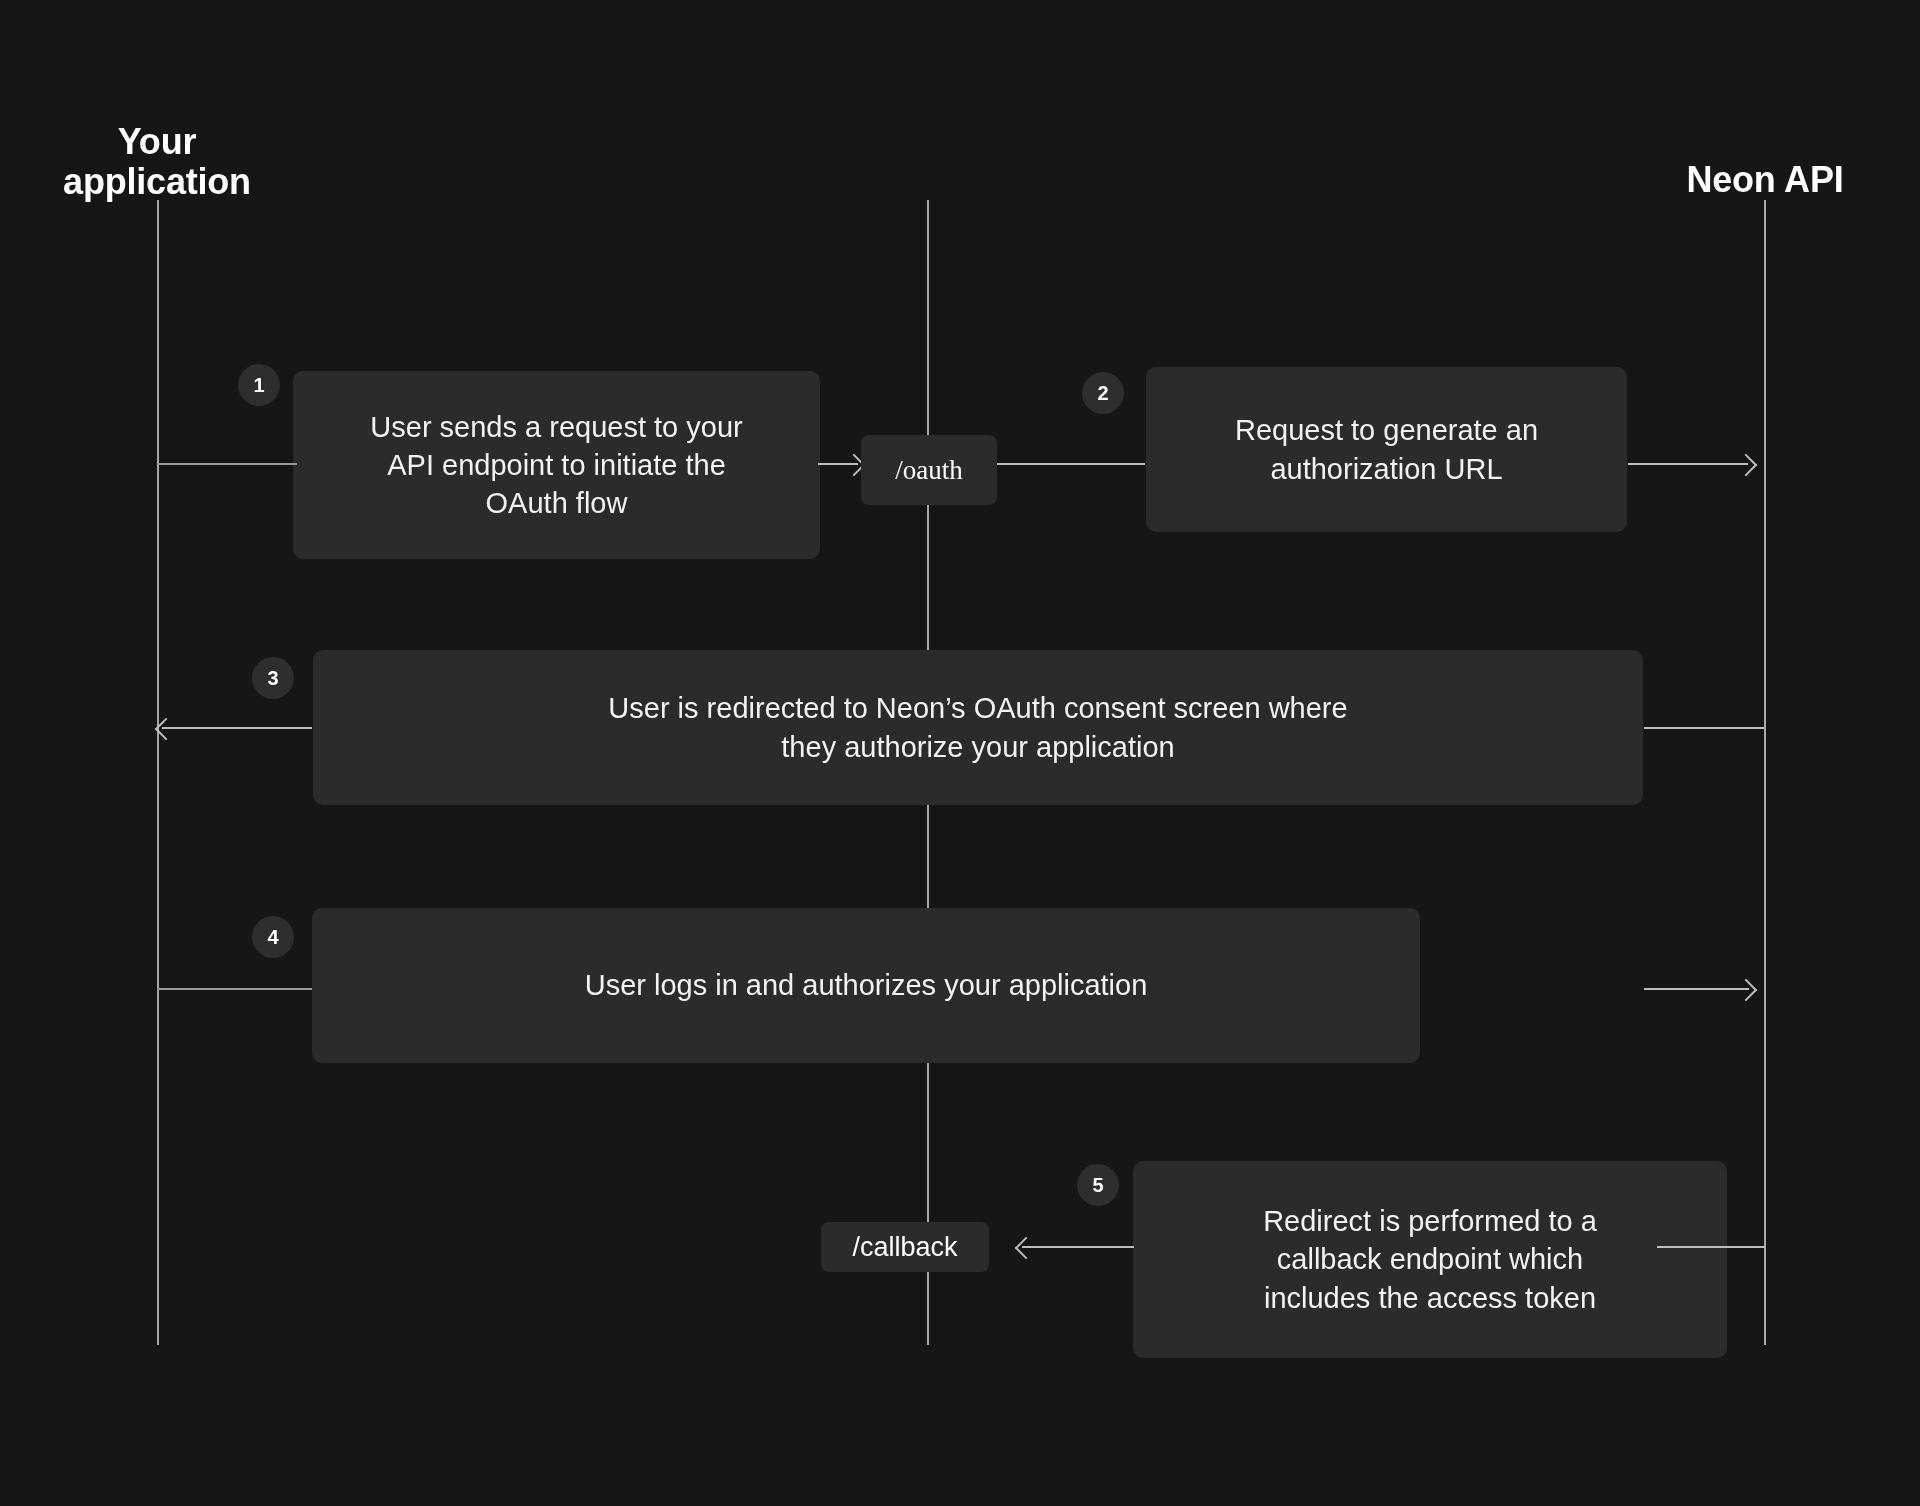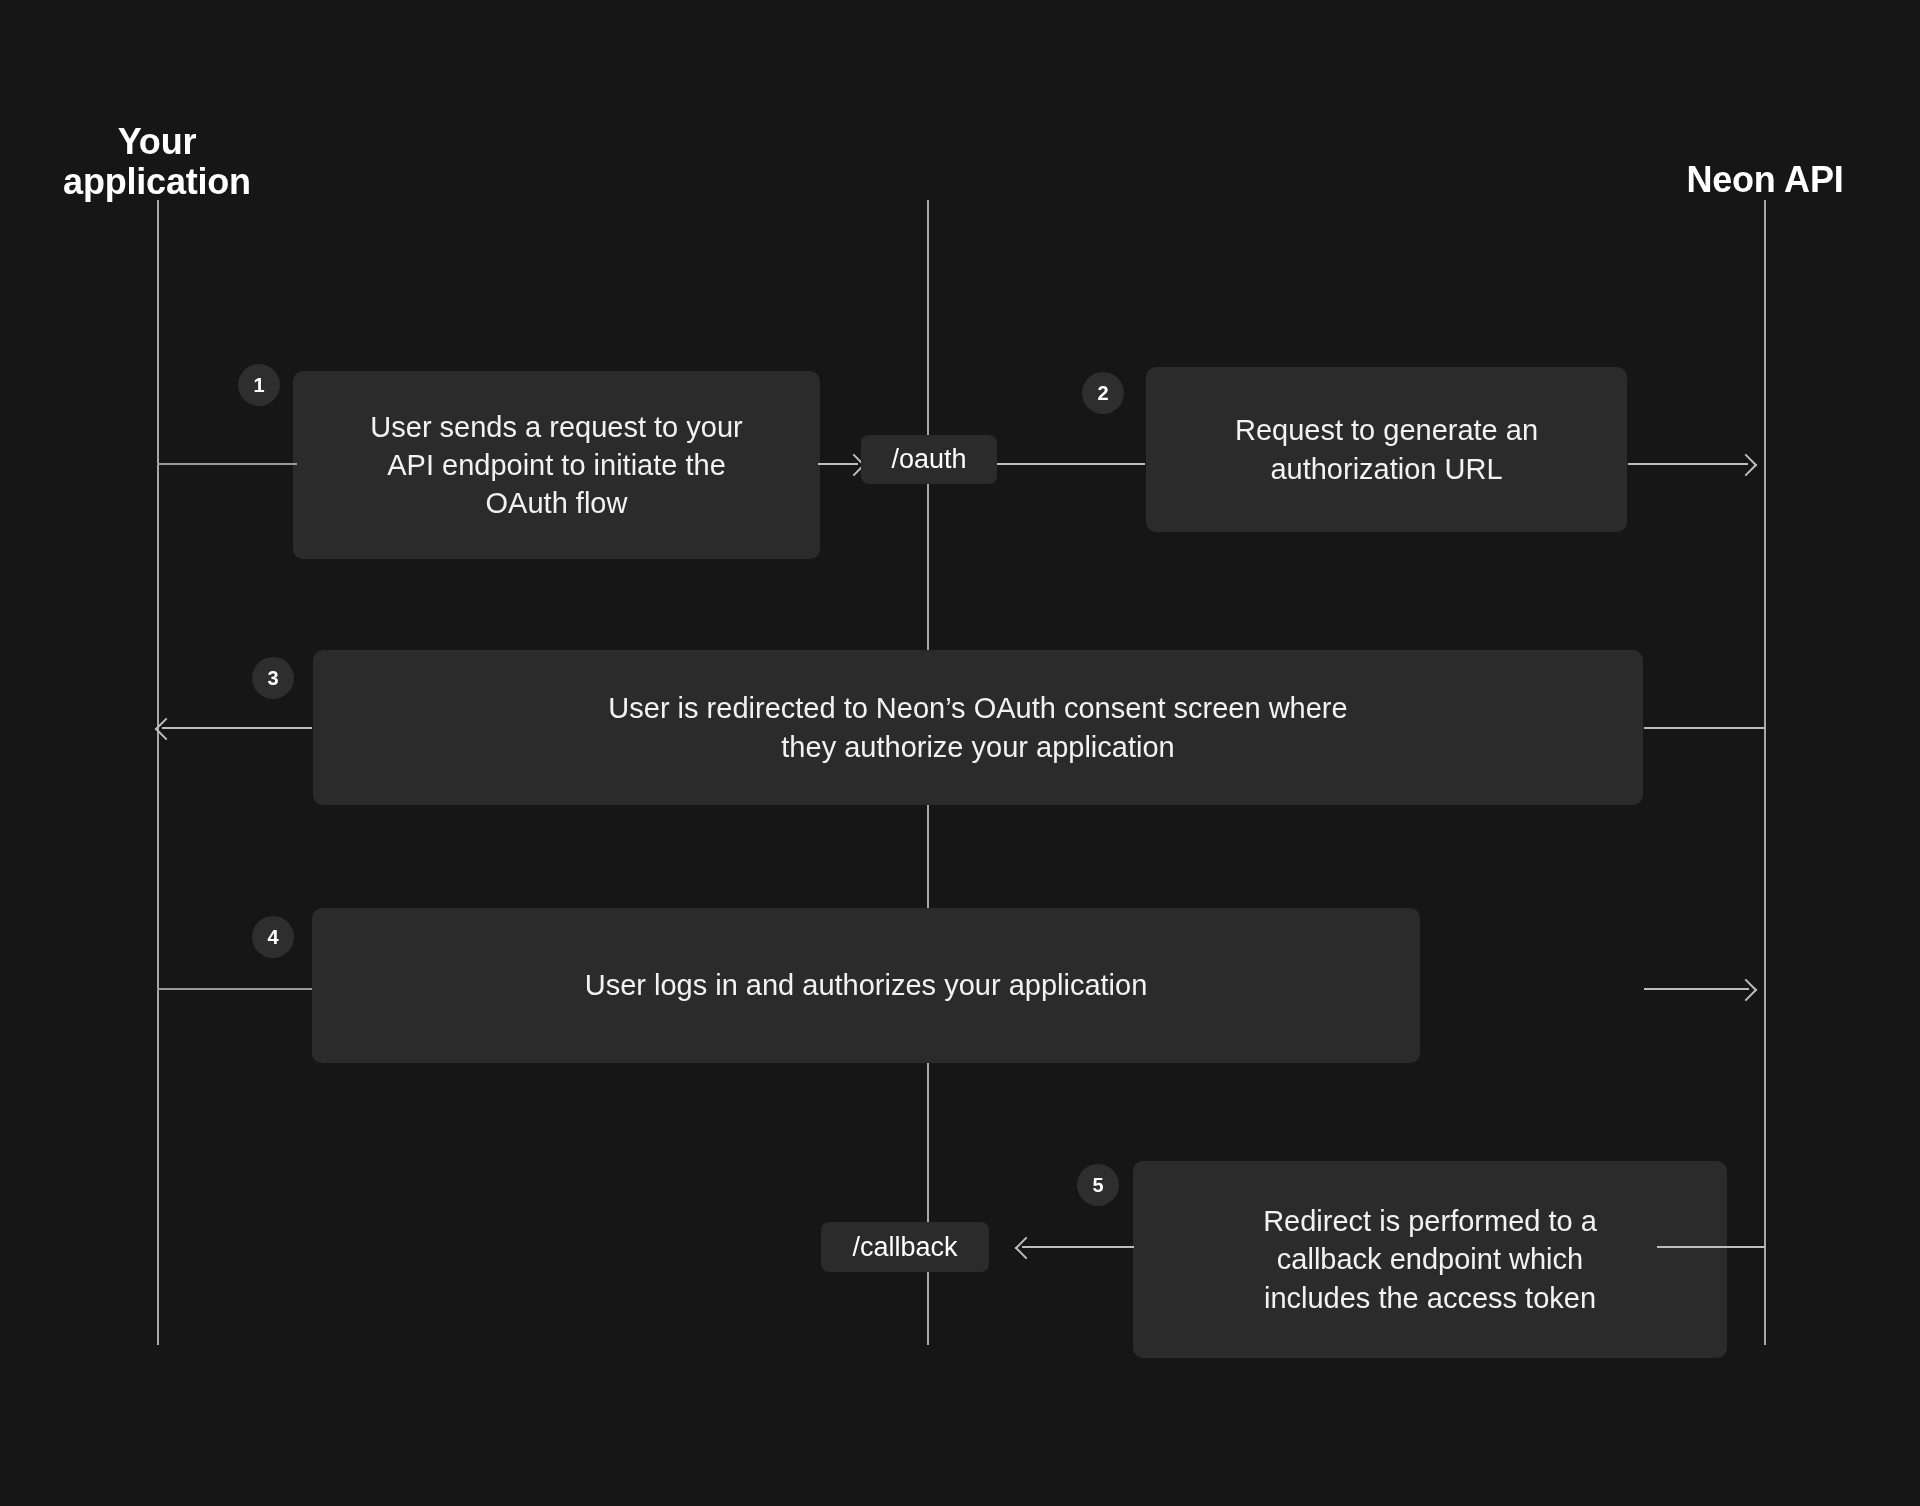--- a/index.html
+++ b/index.html
@@ -122,21 +122,21 @@
   <div class="conn" style="left:818px; top:463px; width:40px;"></div>
   <div class="arrow-head right" style="left:846px; top:457px;"></div>
 
   <div class="step-badge" style="left:238px; top:364px;">1</div>
   <div class="msg-box" style="left:293px; top:356px; width:527px; height:188px;margin-top:15px;">
     <span class="msg-text">User sends a request to your
 API endpoint to initiate the
 OAuth flow</span>
   </div>
 
-  <div class="pill" style="left:861px; top:435px; width:136px; height:49px;">/oauth</div>
+  <div class="pill" style="left:861px; top:435px; width:136px; height:70px;font-family:Liberation Serif, serif;">/oauth</div>
 
   <div class="conn" style="left:997px; top:463px; width:148px;"></div>
   <div class="conn" style="left:1628px; top:463px; width:120px;"></div>
   <div class="arrow-head right" style="left:1738px; top:457px;"></div>
 
   <div class="step-badge" style="left:1082px; top:372px;">2</div>
   <div class="msg-box" style="left:1146px; top:367px; width:481px; height:165px;">
     <span class="msg-text">Request to generate an
 authorization URL</span>
   </div>

